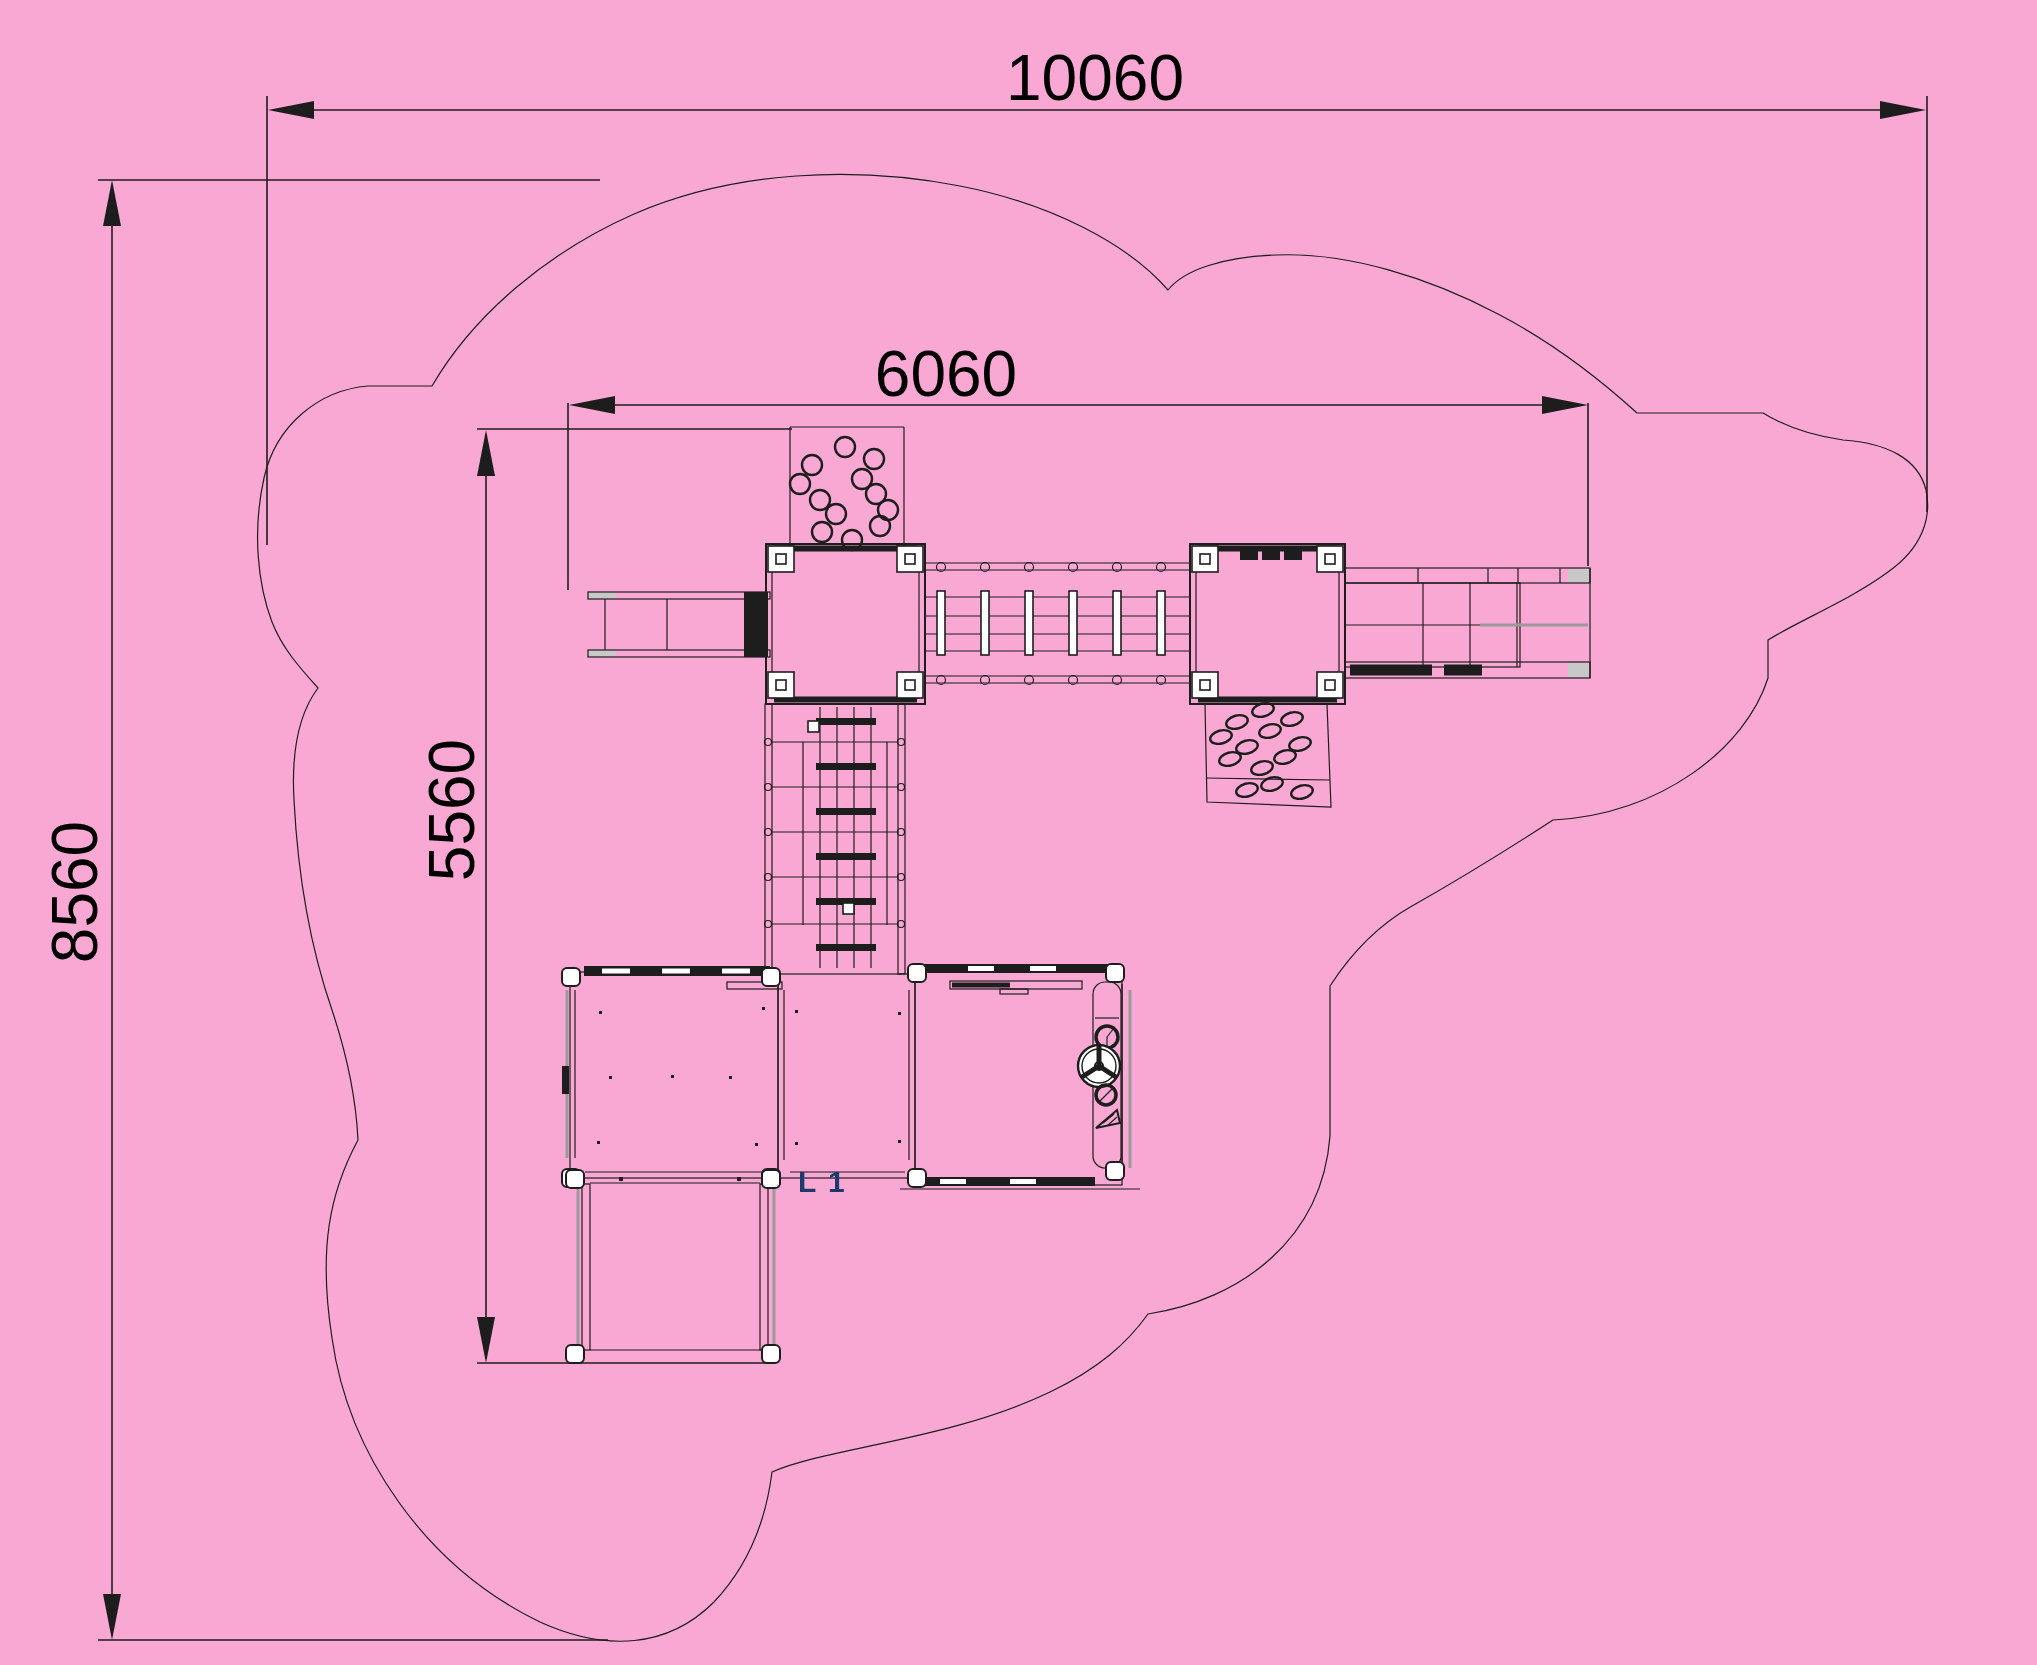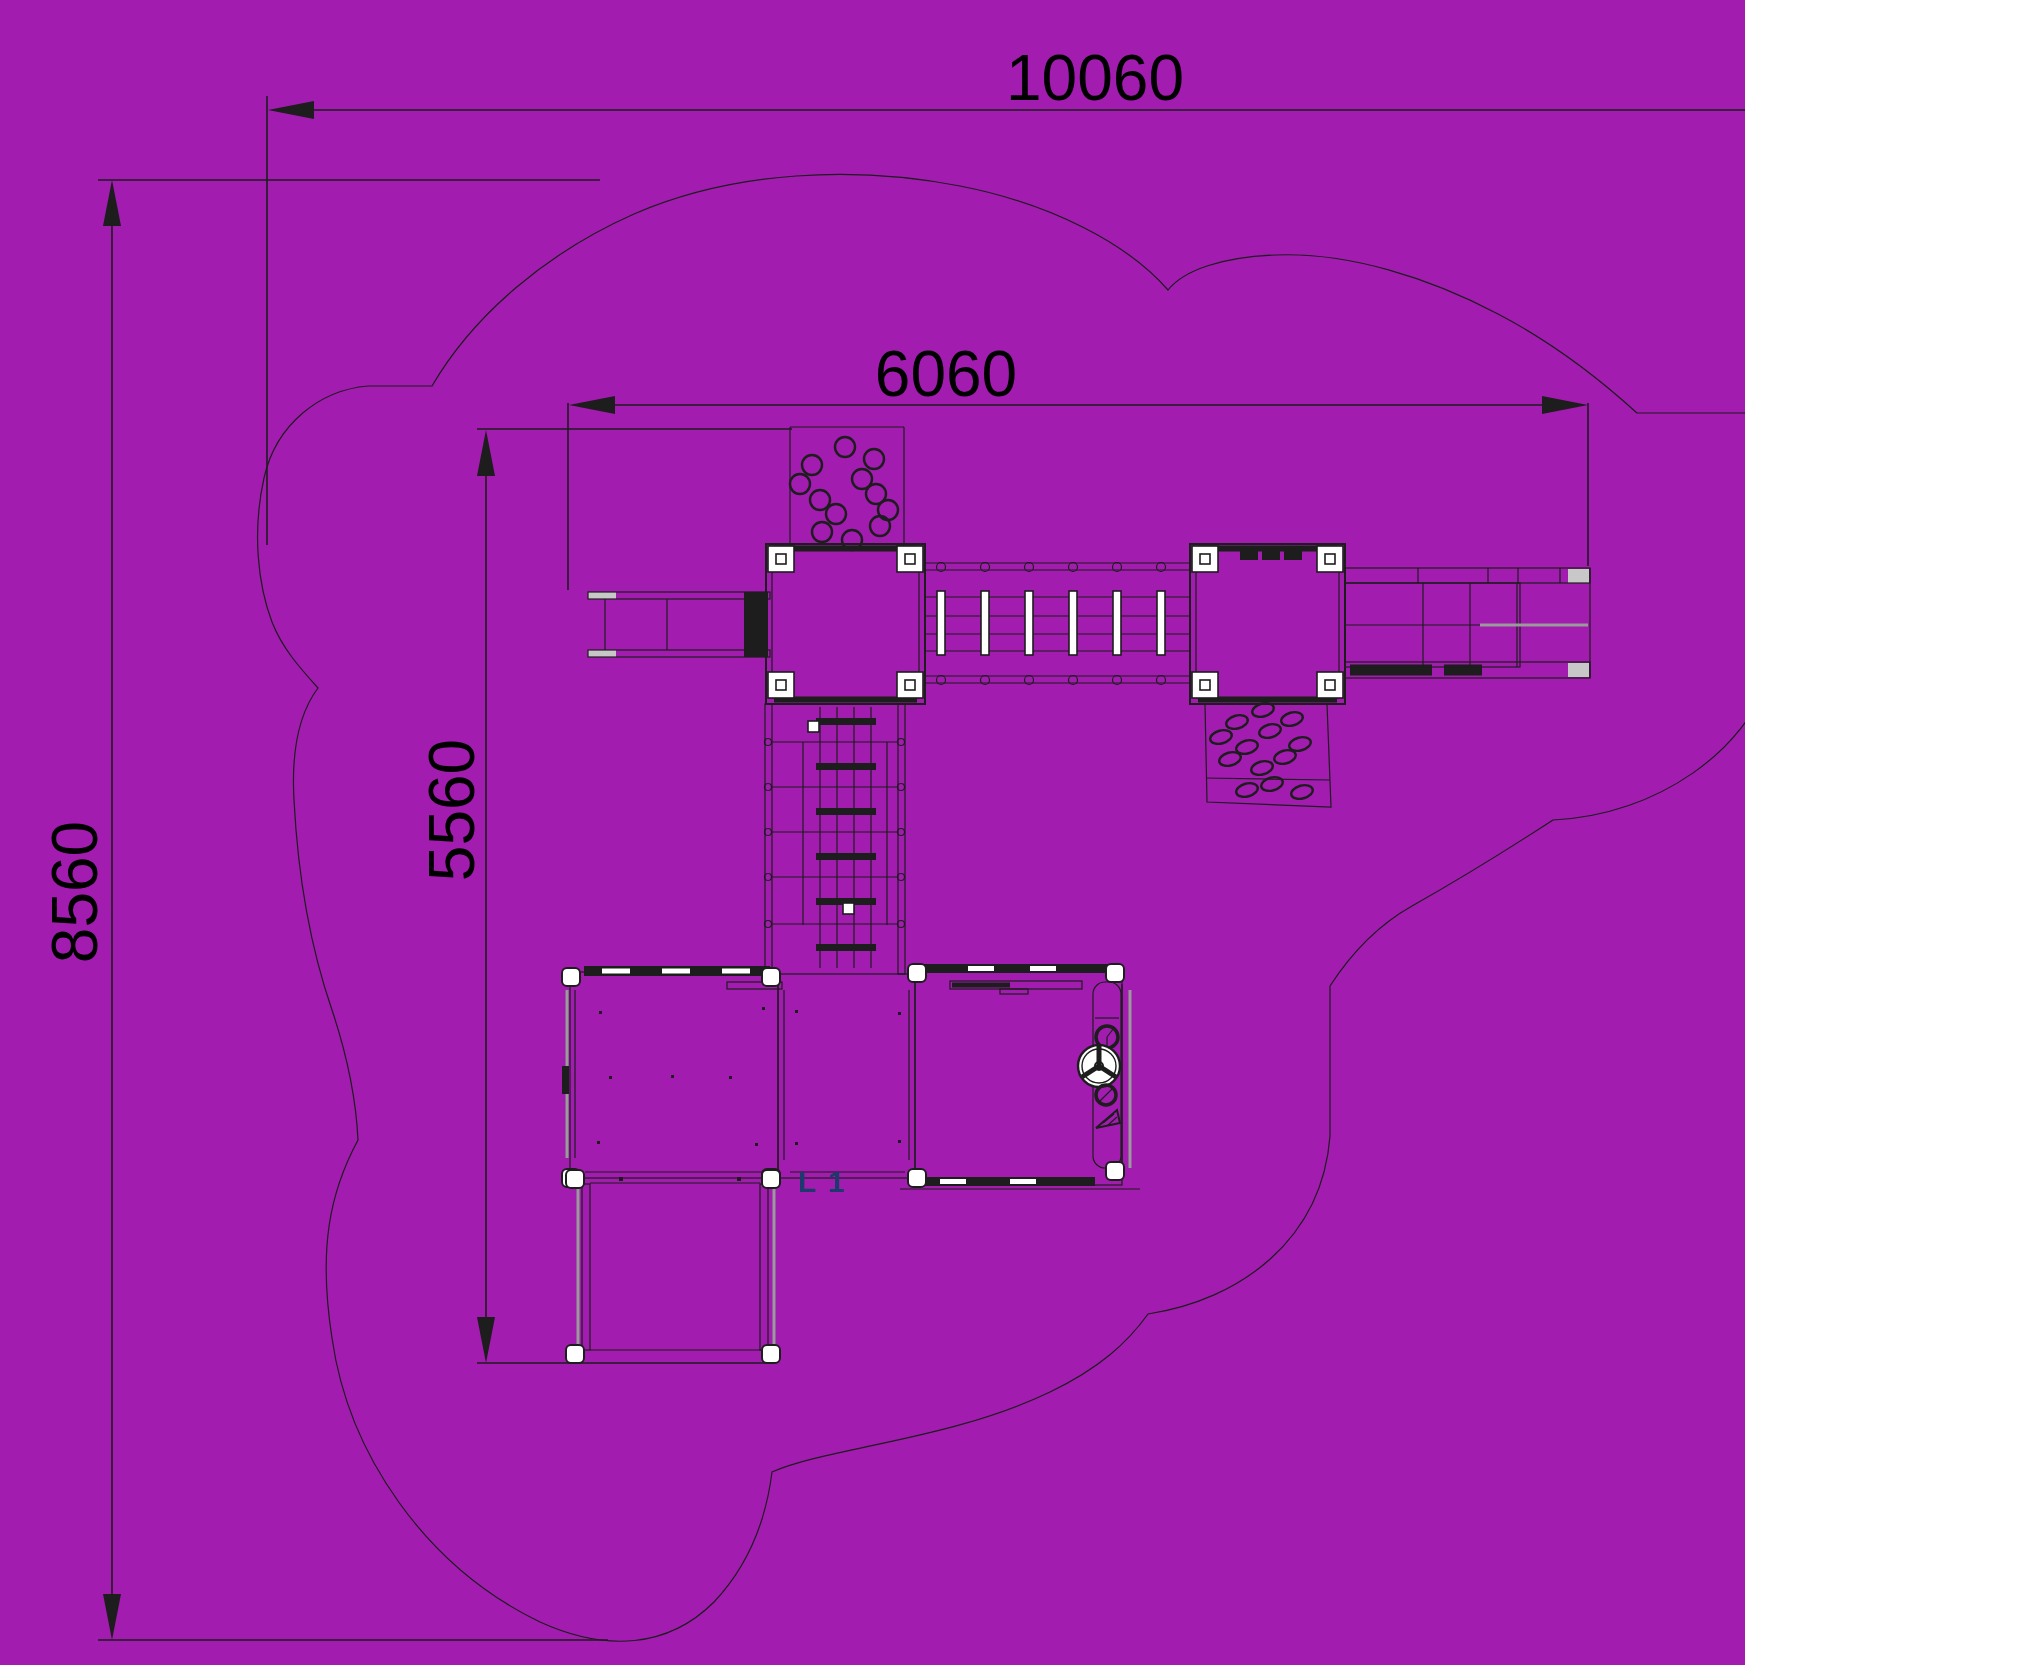--- a/index.html
+++ b/index.html
@@ -1,19 +1,19 @@
 <!DOCTYPE html>
 <html style="--line: #1d1d1d; --label: #000000; --slide_id: #1c3a6b; --shadow: #9a9a9a; --cap: #c8c8c8;"><head>
 <meta charset="utf-8">
 <style>
   :root{
     --line:#1d1d1d; --label:#000000; --slide_id:#1c3a6b; --shadow:#9a9a9a; --cap:#c8c8c8;
   }
   html,body{margin:0;padding:0;background:#ffffff;}
-  .stage{position:relative;width:1745px;height:1665px;background:#a21caf;overflow:hidden;}
+  .stage{position:relative;width:2037px;height:1665px;background:#f9a8d4;overflow:hidden;}
   svg{position:absolute;left:0;top:0;}
   .ln{stroke:var(--line);fill:none;stroke-width:2;}
   .thin{stroke:var(--line);fill:none;stroke-width:1.2;}
   .dim{stroke:var(--line);fill:none;stroke-width:1.6;}
   .arrow{fill:var(--line);stroke:none;}
   .dark{fill:var(--line);stroke:none;}
   .white{fill:#fff;stroke:var(--line);stroke-width:1.6;}
   .post{fill:#fff;stroke:var(--line);stroke-width:2;}
   .gray{stroke:var(--shadow);fill:none;stroke-width:3;}
   .cap{fill:var(--cap);stroke:none;}

